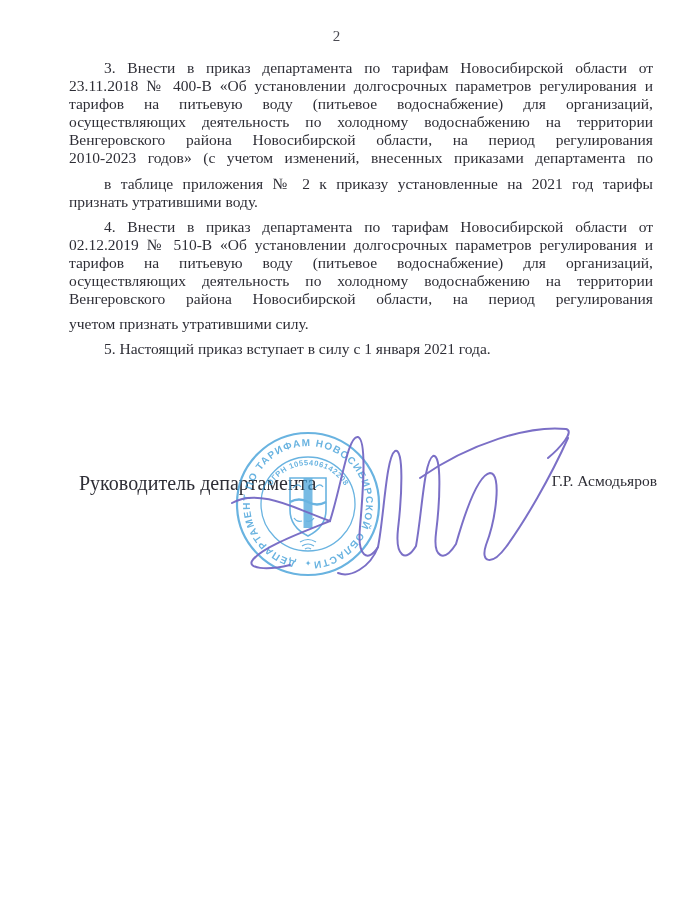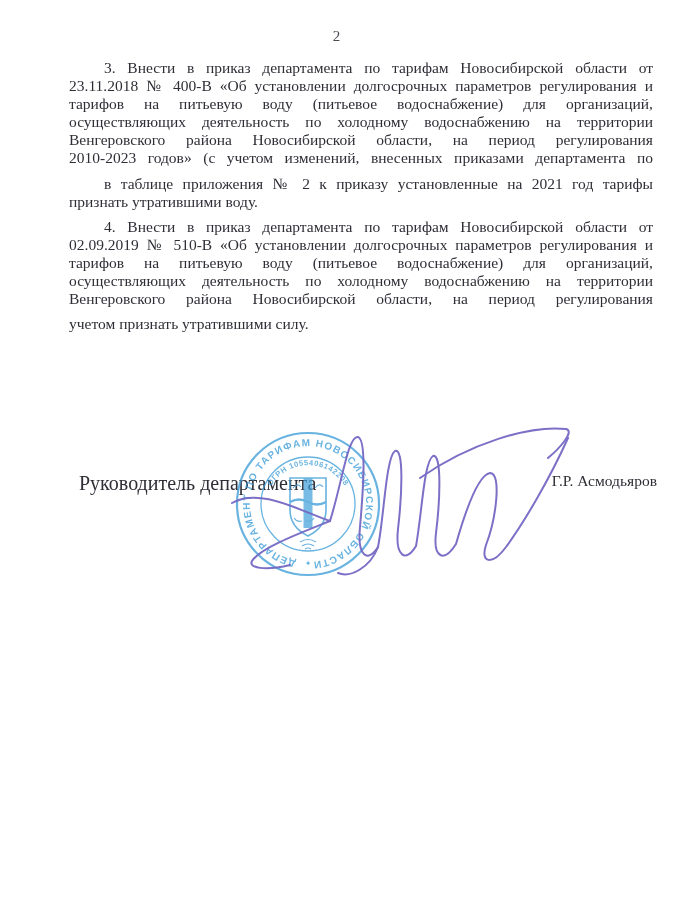--- a/index.html
+++ b/index.html
@@ -45,27 +45,30 @@
         <div class="line">осуществляющих деятельность по холодному водоснабжению на территории</div>
         <div class="line">Венгеровского района Новосибирской области, на период регулирования</div>
         <div class="line">2010-2023 годов» (с учетом изменений, внесенных приказами департамента по</div>
       </div>
       <div class="para">
         <div class="line first">в таблице приложения № 2 к приказу установленные на 2021 год тарифы</div>
         <div class="line last">признать утратившими воду.</div>
       </div>
       <div class="para">
         <div class="line first">4. Внести в приказ департамента по тарифам Новосибирской области от</div>
-        <div class="line">02.09.2019 № 510-В «Об установлении долгосрочных параметров регулирования и</div>
+        <div class="line">02.12.2019 № 510-В «Об установлении долгосрочных параметров регулирования и</div>
         <div class="line">тарифов на питьевую воду (питьевое водоснабжение) для организаций,</div>
         <div class="line">осуществляющих деятельность по холодному водоснабжению на территории</div>
         <div class="line">Венгеровского района Новосибирской области, на период регулирования</div>
       </div>
       <div class="para">
         <div class="line last">учетом признать утратившими силу.</div>
+      </div>
+      <div class="para">
+        <div class="line first last">5. Настоящий приказ вступает в силу с 1 января 2021 года.</div>
       </div>
     </div>
 
   <svg class="stamp-svg" width="156" height="156" viewBox="0 0 156 156">
     <g stroke="#3f9ed8" fill="none" stroke-width="2.2">
       <circle cx="78" cy="78" r="71"></circle>
       <circle cx="78" cy="78" r="47" stroke-width="1.3"></circle>
     </g>
     <defs>
       <path id="outerRing" d="M78,136 A58,58 0 1 1 78,20 A58,58 0 1 1 78,136"></path>

